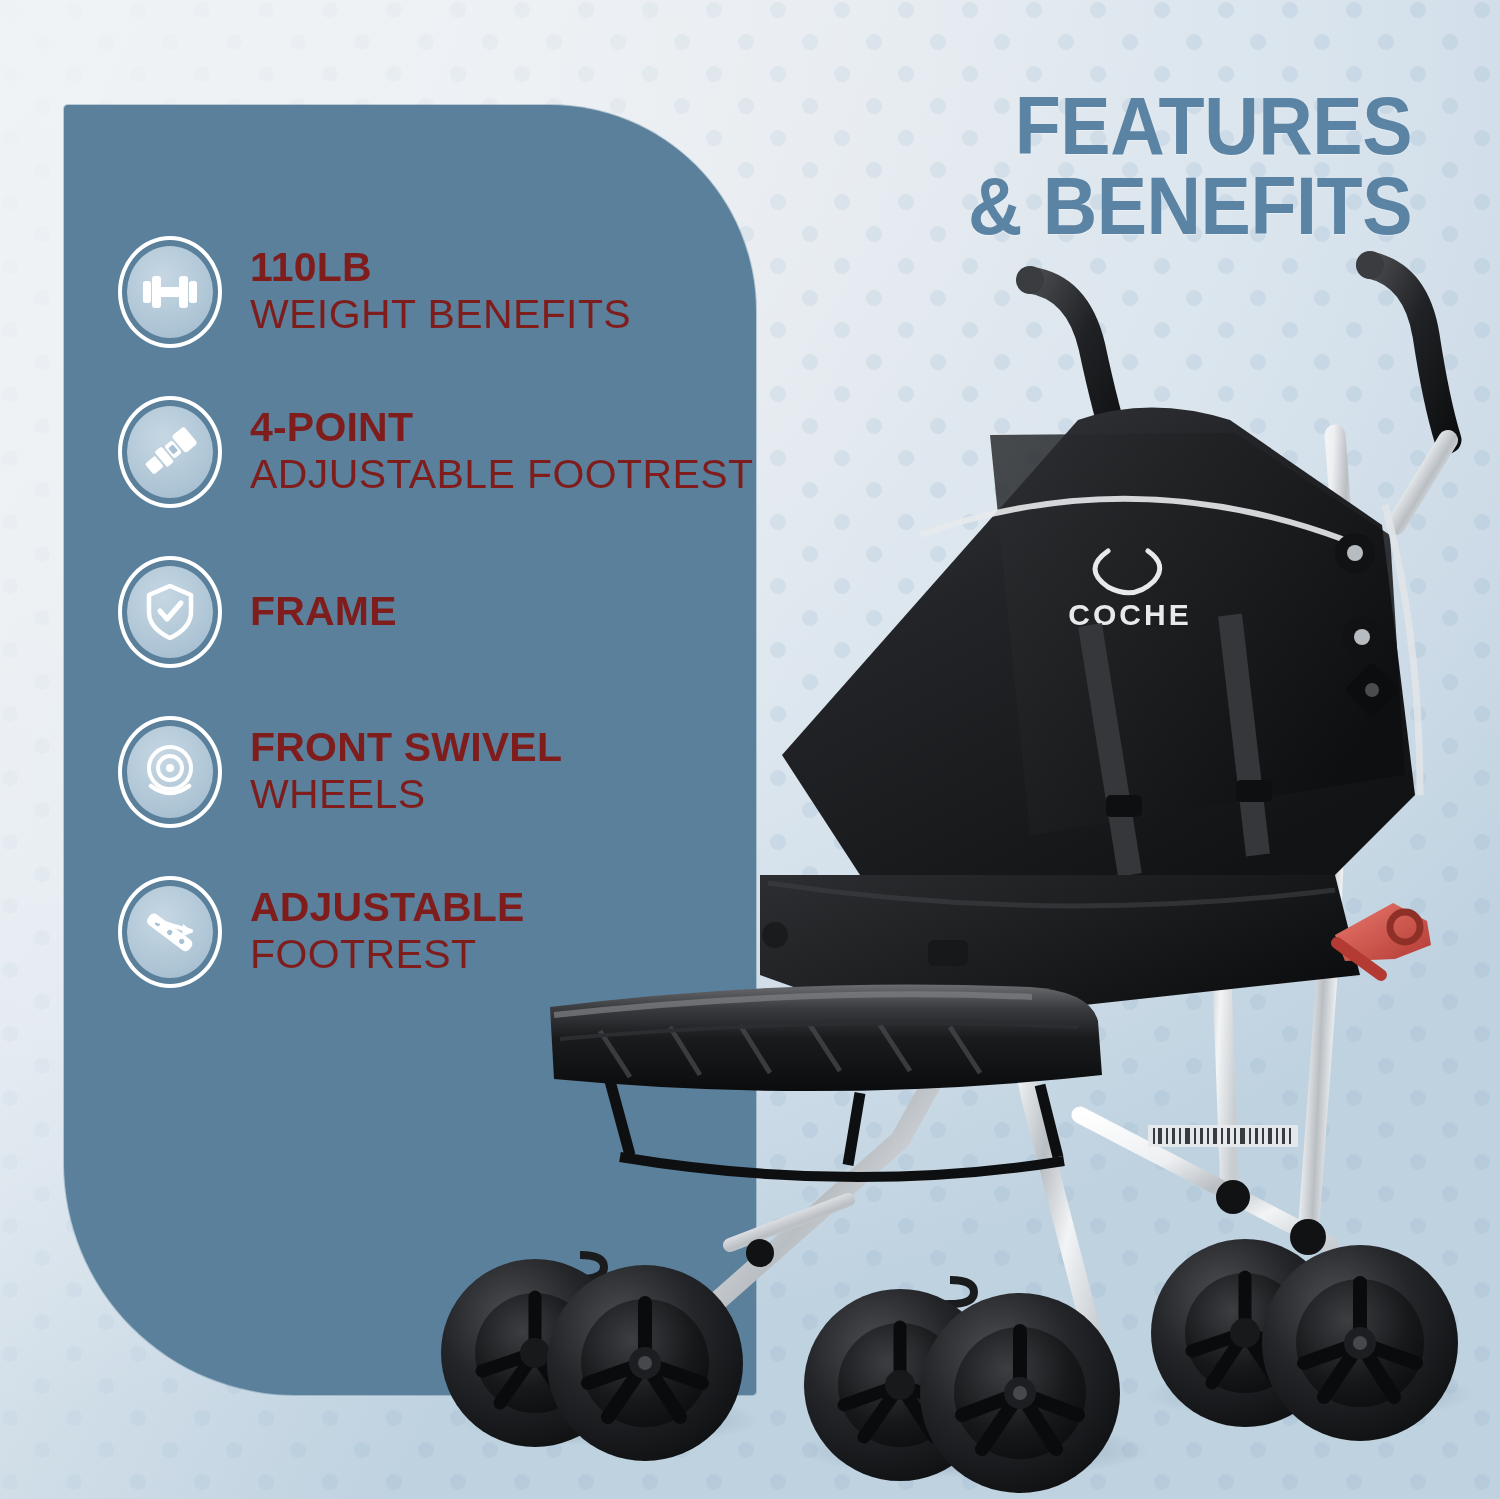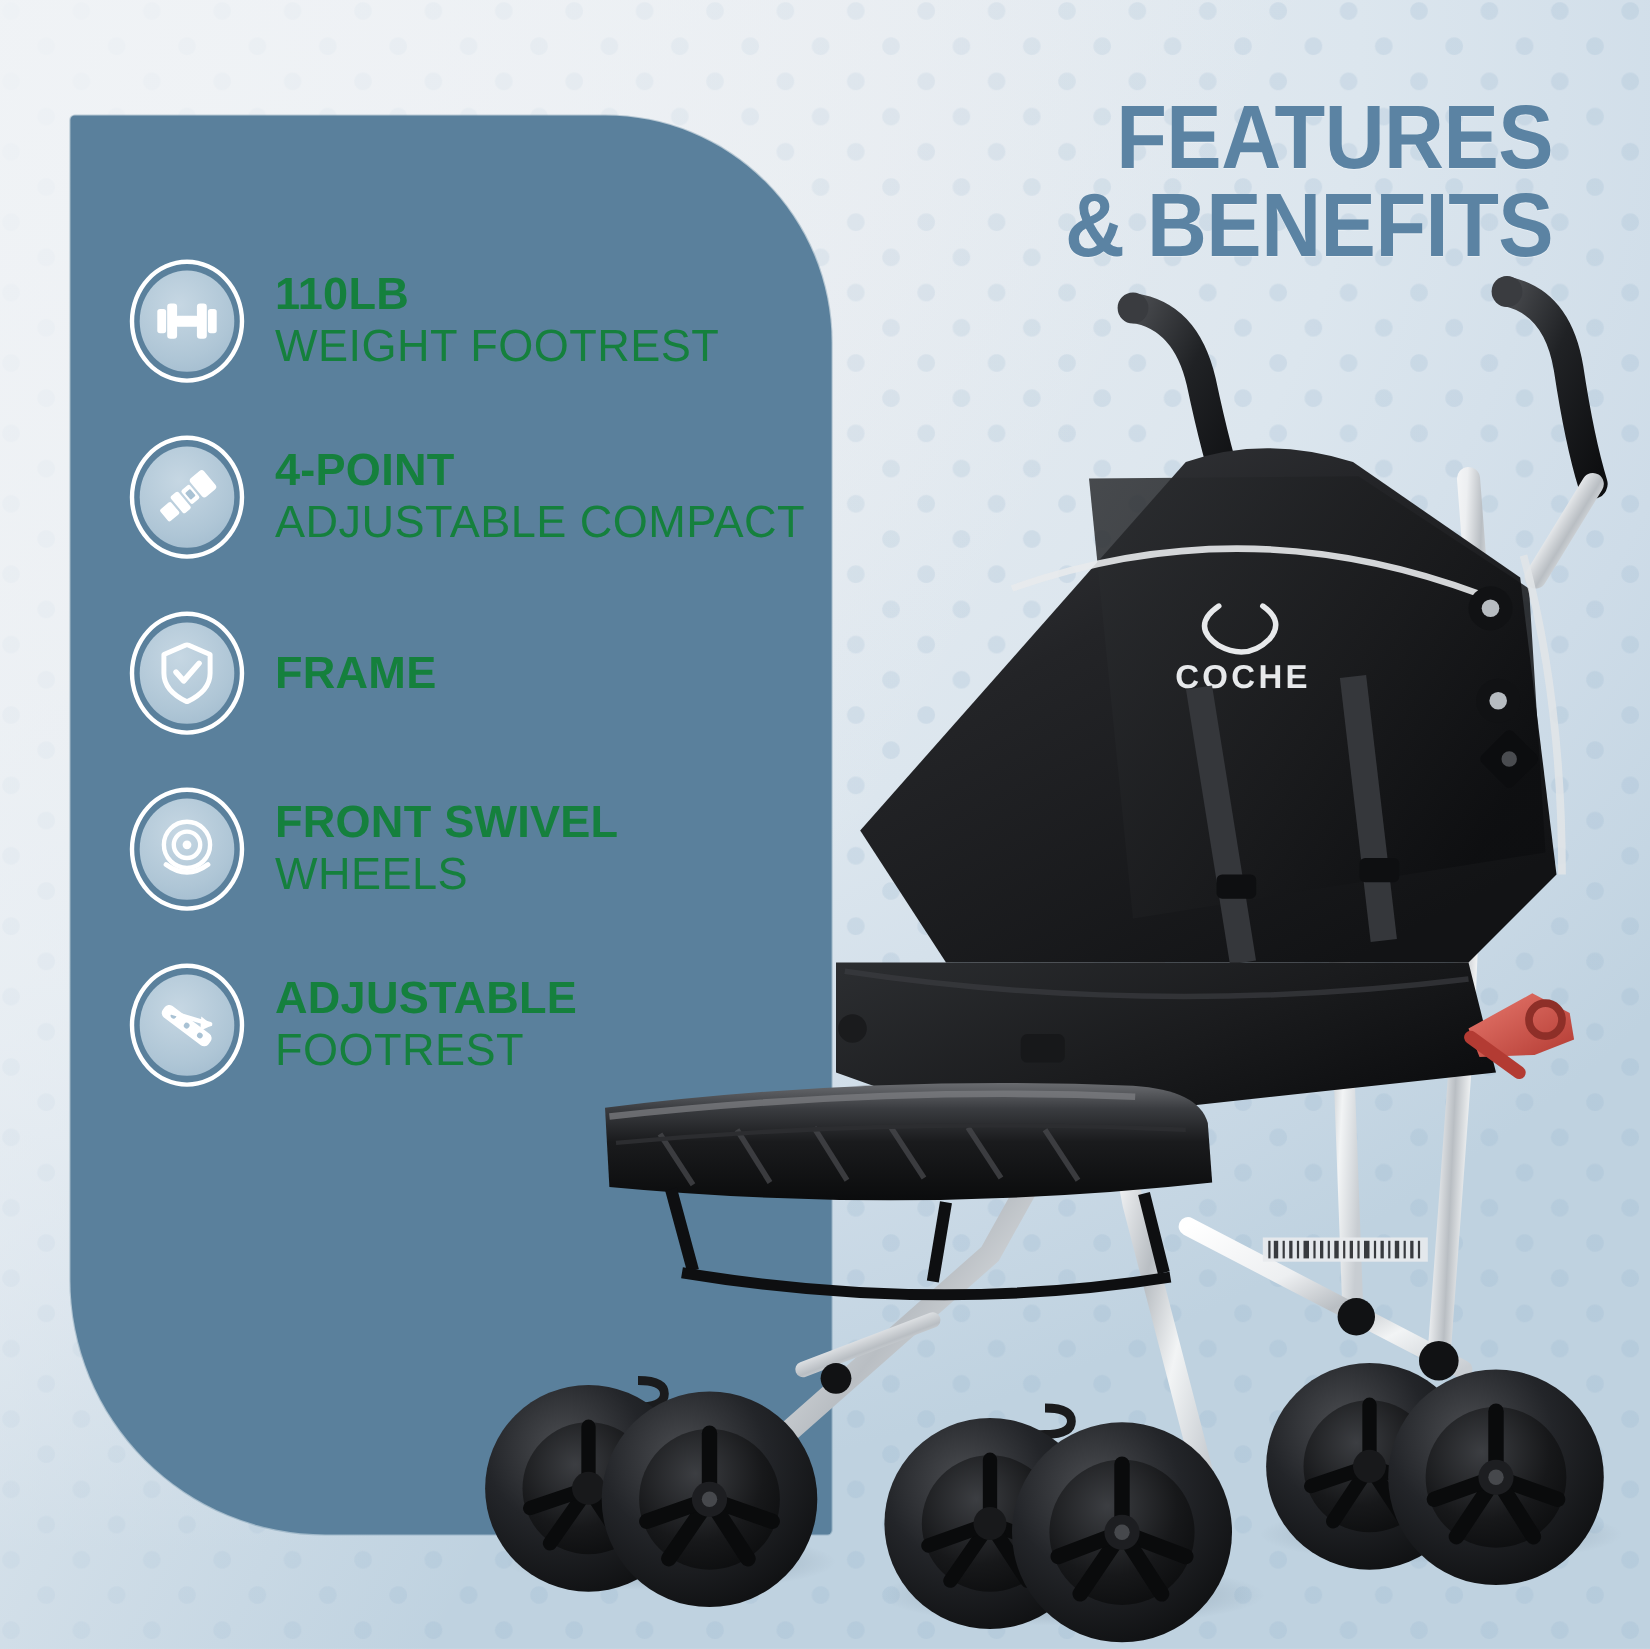--- a/index.html
+++ b/index.html
@@ -58,21 +58,21 @@
   .ring{
     position:absolute;inset:0;border:4px solid #ffffff;border-radius:50%;
     box-sizing:border-box;
   }
   .disc{
     position:absolute;left:9px;top:10px;right:9px;bottom:10px;border-radius:50%;
     background:radial-gradient(circle at 42% 34%, #C6D7E3 0%, #AFC6D6 62%, #9DB8CC 100%);
   }
   .glyph{position:absolute;inset:0;display:flex;align-items:center;justify-content:center;}
   .glyph svg{display:block;}
-  .ftext{flex:1 1 auto;min-width:0;color:#15803d;}
+  .ftext{flex:1 1 auto;min-width:0;color:#7f1d1d;}
   .ftext .hl{
     display:block;font-weight:700;font-size:41px;line-height:1.06;
     letter-spacing:.2px;white-space:nowrap;
   }
   .ftext .sub{
     display:block;font-weight:400;font-size:41px;line-height:1.12;
     letter-spacing:.4px;white-space:nowrap;margin-top:2px;
   }
 
   
@@ -350,21 +350,21 @@
             <rect x="2" y="9" width="8" height="22" rx="2.5" fill="#fff"></rect>
             <rect x="11" y="4" width="9" height="32" rx="3" fill="#fff"></rect>
             <rect x="38" y="4" width="9" height="32" rx="3" fill="#fff"></rect>
             <rect x="48" y="9" width="8" height="22" rx="2.5" fill="#fff"></rect>
             <rect x="19" y="15" width="20" height="10" rx="1.5" fill="#fff"></rect>
           </svg>
         </div>
       </div>
       <div class="ftext">
         <span class="hl">110LB</span>
-        <span class="sub">WEIGHT FOOTREST</span>
+        <span class="sub">WEIGHT BENEFITS</span>
       </div>
     </div>
 
     <div class="feat">
       <div class="ficon">
         <div class="ring"></div>
         <div class="disc"></div>
         <div class="glyph">
           <svg width="56" height="56" viewBox="0 0 56 56">
             <g transform="rotate(-40 28 28)" fill="#fff">
@@ -372,21 +372,21 @@
               <rect x="16" y="18" width="9" height="20" rx="2"></rect>
               <rect x="27" y="20" width="10" height="16" rx="2"></rect>
               <rect x="39" y="17" width="16" height="22" rx="3"></rect>
               <rect x="29" y="24" width="6" height="8" rx="1" fill="#A9C2D4"></rect>
             </g>
           </svg>
         </div>
       </div>
       <div class="ftext">
         <span class="hl">4-POINT</span>
-        <span class="sub">ADJUSTABLE COMPACT</span>
+        <span class="sub">ADJUSTABLE FOOTREST</span>
       </div>
     </div>
 
     <div class="feat">
       <div class="ficon">
         <div class="ring"></div>
         <div class="disc"></div>
         <div class="glyph">
           <svg width="48" height="56" viewBox="0 0 48 56">
             <path d="M24 2 L45 11 V28 Q45 44 24 54 Q3 44 3 28 V11 Z" fill="none" stroke="#fff" stroke-width="4.5" stroke-linejoin="round"></path>

